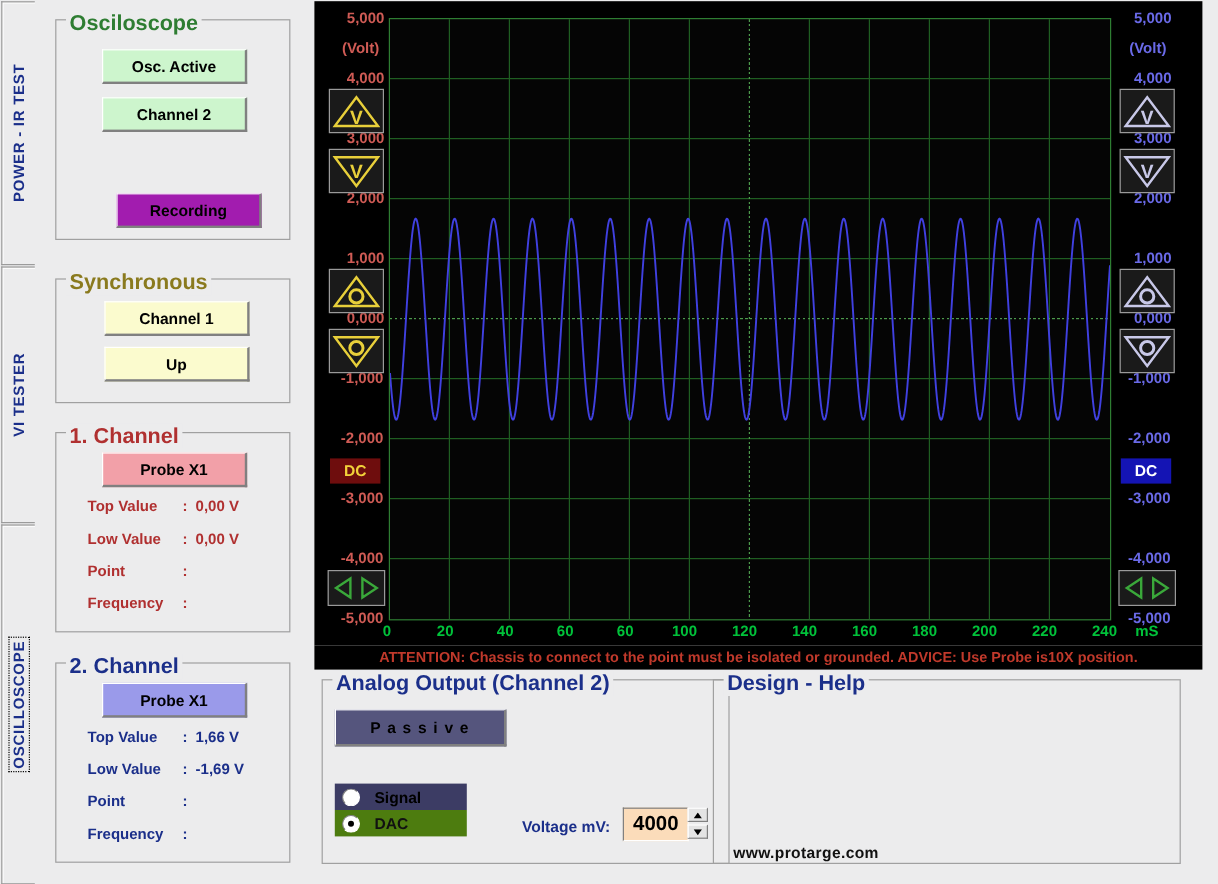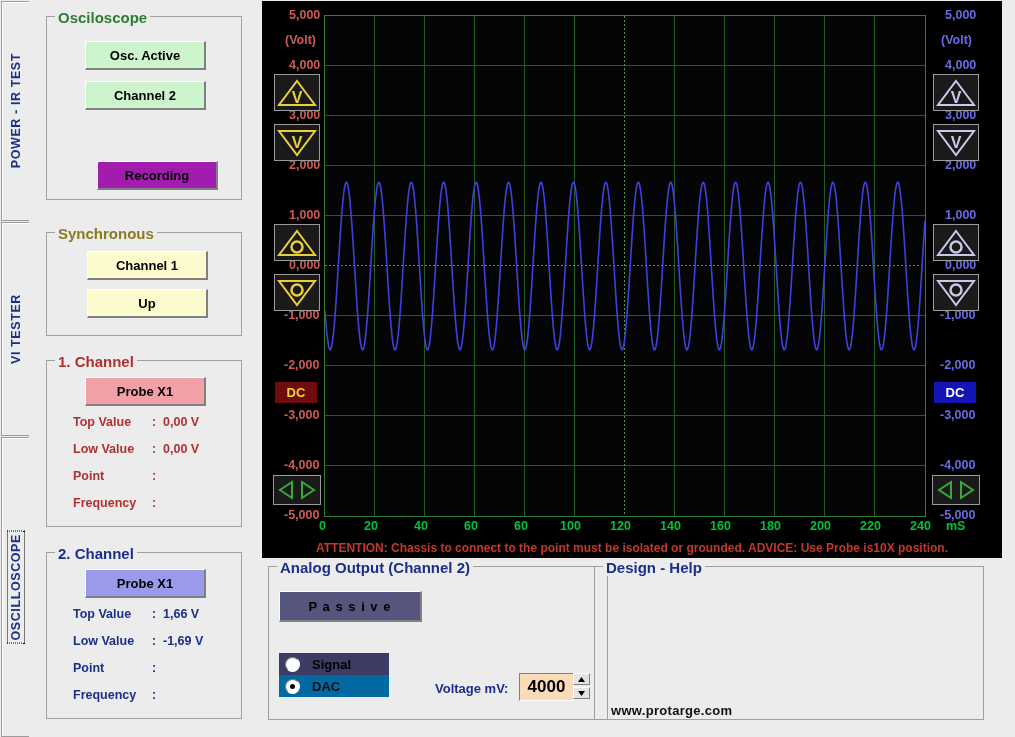--- a/index.html
+++ b/index.html
@@ -38,21 +38,21 @@
   
   .group{
     position:absolute;
     border:1px solid #a0a0a0;
     background:transparent;
   }
   .group>.legend{
     position:absolute;top:-8px;left:8px;
     background:#ececed;
     padding:0 3px;
-    font-size:15px;font-weight:bold;
+    font-size:18px;font-weight:bold;
     white-space:nowrap;
   }
   
   .btn{
     position:absolute;
     border-top:1px solid #ffffff;
     border-left:1px solid #ffffff;
     border-right:2px solid #808080;
     border-bottom:2px solid #808080;
     font-size:13px;font-weight:bold;
@@ -373,21 +373,21 @@
 
 <div class="group" style="left:268px;top:566px;width:338px;height:152px;">
   <div class="legend" style="color:#1b2f8a;">Analog Output  (Channel 2)</div>
 
   <div class="btn" style="left:10px;top:24px;width:140px;height:28px;background:#55557d;color:#000;letter-spacing:1px;">P a s s i v e</div>
 
   <div class="radiorow" style="left:10px;top:86px;width:110px;height:22px;background:#3c3c64;color:#000;">
     <span class="radiodot"></span>
     <span>Signal</span>
   </div>
-  <div class="radiorow" style="left:10px;top:108px;width:110px;height:22px;background:#0369a1;color:#111;">
+  <div class="radiorow" style="left:10px;top:108px;width:110px;height:22px;background:#4d7c0f;color:#111;">
     <span class="radiodot">
         <i></i>
       </span>
     <span>DAC</span>
   </div>
 
   <div class="field" style="left:166px;top:114px;color:#1b2f8a;font-size:13px;">Voltage mV:</div>
   <div id="voltagebox" style="left:250px;top:106px;width:53px;height:26px;">4000</div>
   <div class="spinbtn" style="left:304px;top:106px;">
     <svg width="7" height="5" viewBox="0 0 7 5">

